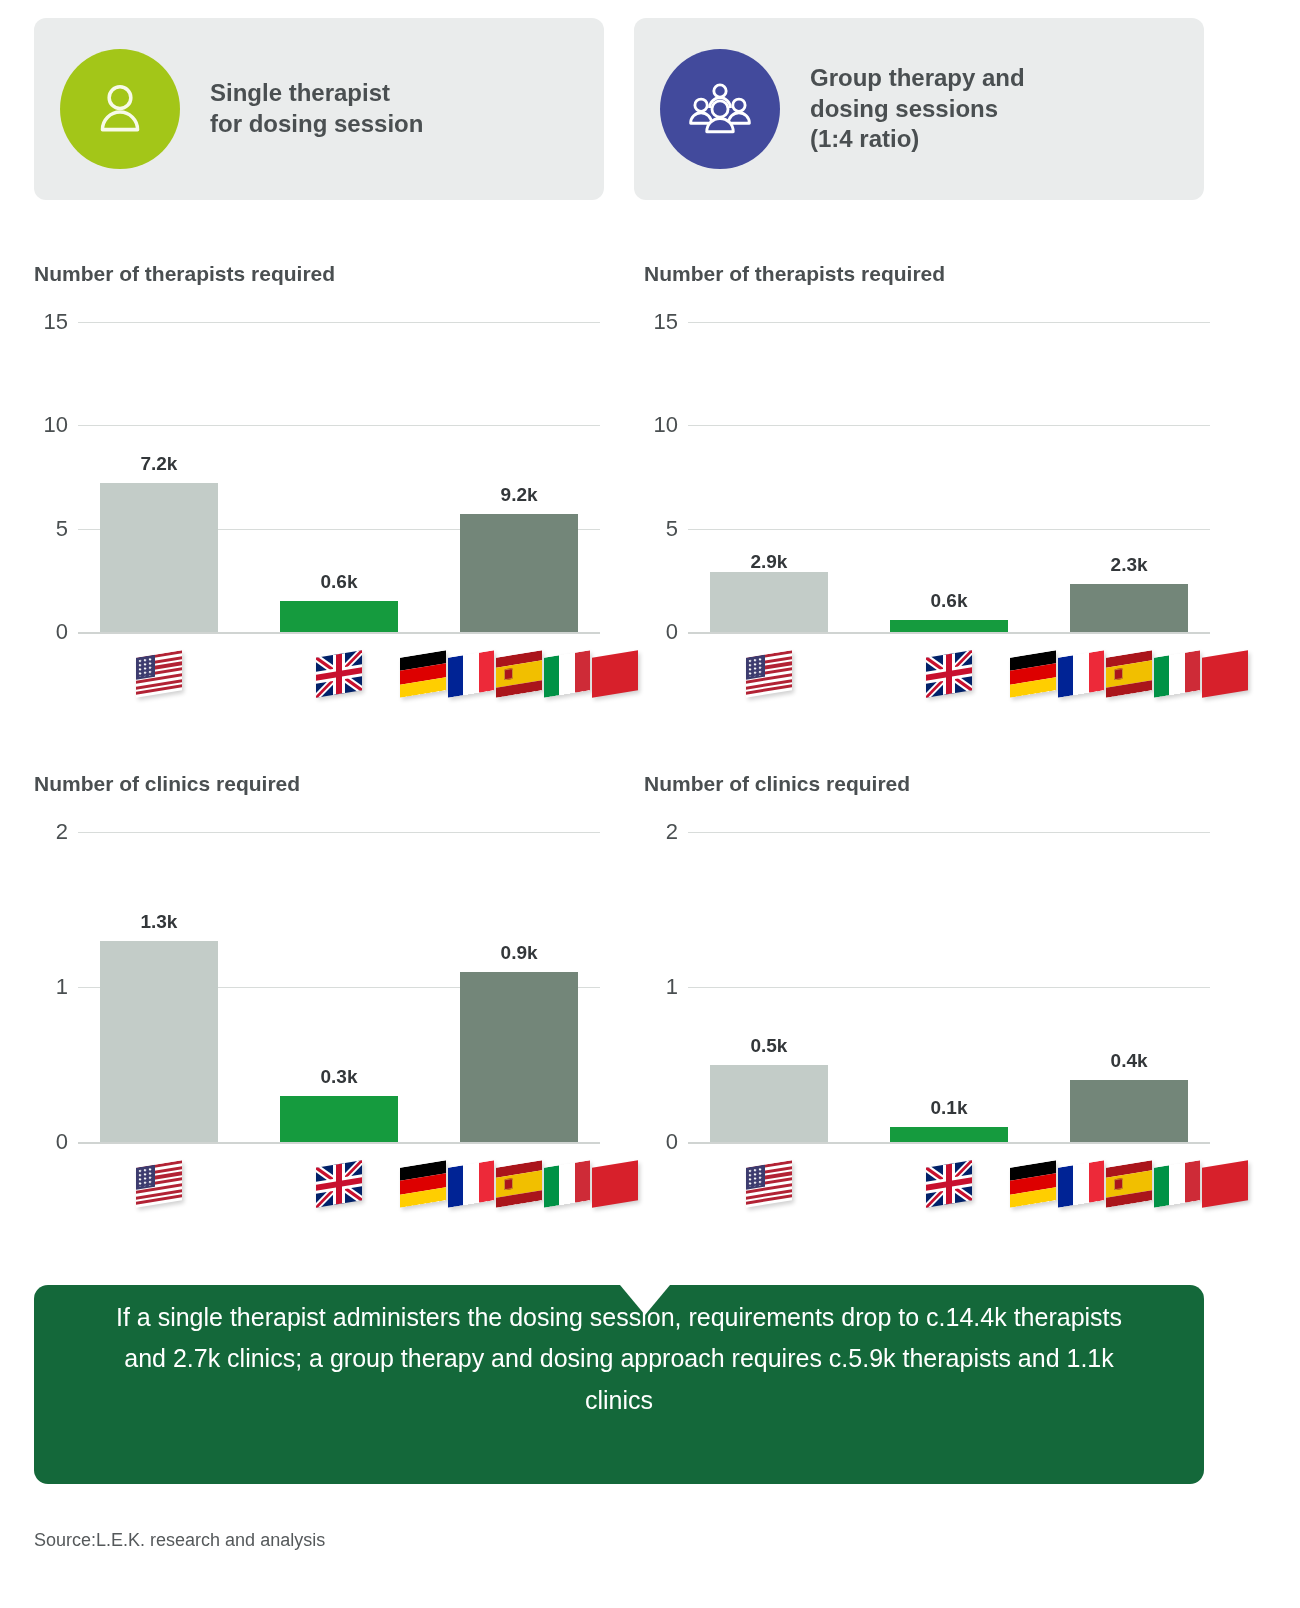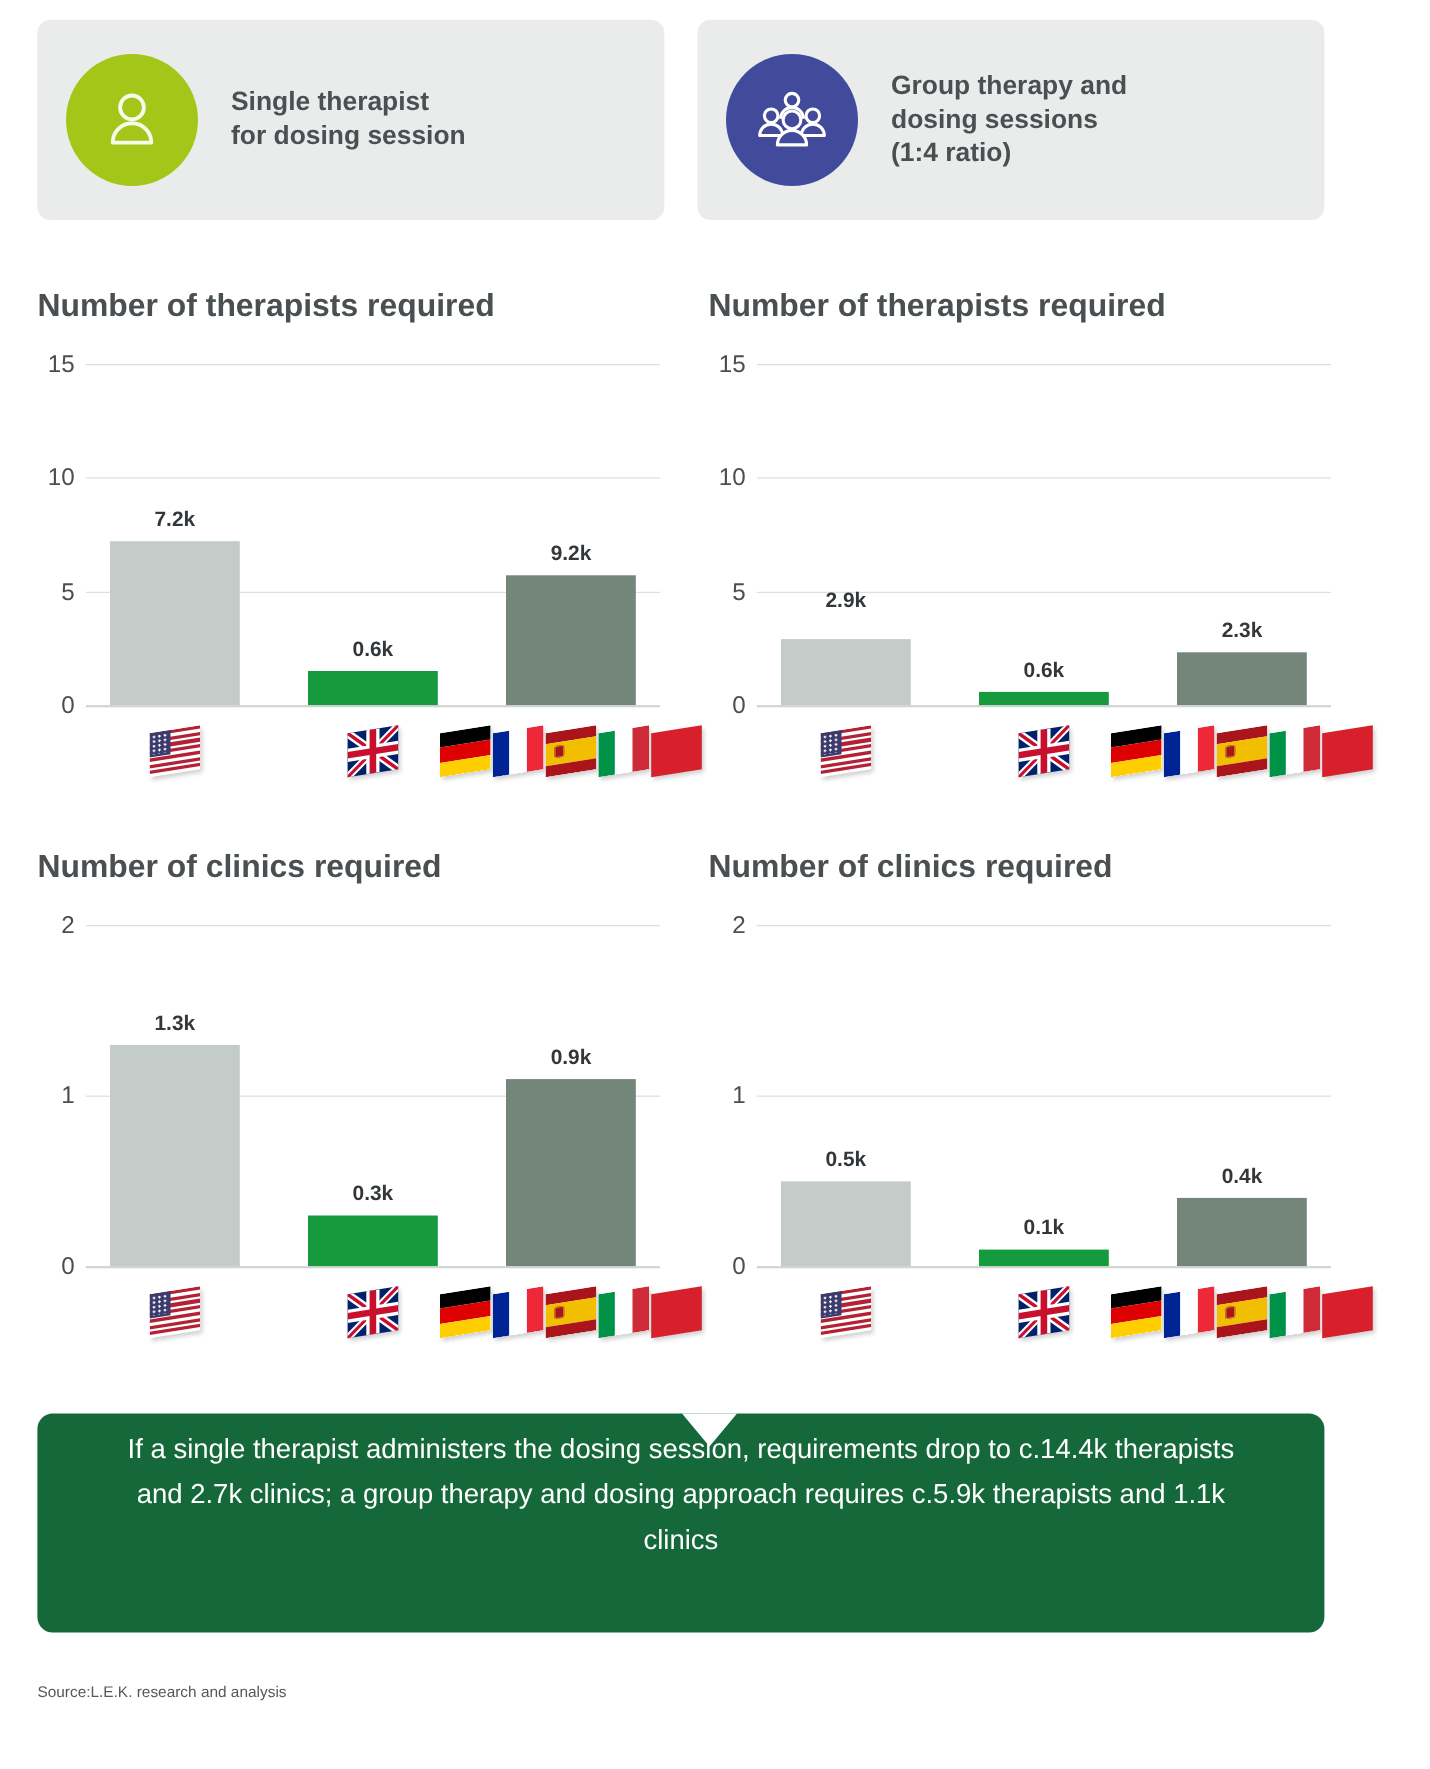--- a/index.html
+++ b/index.html
@@ -57,21 +57,21 @@
   }
 
   
   .charts {
     position: absolute;
     top: 262px; left: 0;
     width: 1300px;
   }
   .chart-panel { position: absolute; }
   .chart-title {
-    font-size: 29px;
+    font-size: 21px;
     font-weight: bold;
     color: #4a4f51;
     margin: 0 0 0 0;
   }
 
   .plot {
     position: relative;
     margin-top: 36px;
   }
   .gridline {
@@ -213,21 +213,21 @@
     text-align: center;
     max-width: 1050px;
     padding-top: 12px;
     color: #ffffff;
   }
 
   .source {
     position: absolute;
     left: 34px;
     top: 1530px;
-    font-size: 14px;
+    font-size: 18px;
     color: #55595b;
   }
 
   svg { display:block; }
 </style>
 </head>
 <body>
 
 <div class="page">
 
@@ -342,21 +342,21 @@
         <div class="plot" style="width:566px;height:420px;">
           <div class="baseline" style="top:310px;left:44px;width:522px;"></div>
           <div class="ytick" style="top:310px;left:0px;">0</div>
           <div class="gridline" style="top:206.66666666666669px;left:44px;width:522px;"></div>
           <div class="ytick" style="top:206.66666666666669px;left:0px;">5</div>
           <div class="gridline" style="top:103.33333333333334px;left:44px;width:522px;"></div>
           <div class="ytick" style="top:103.33333333333334px;left:0px;">10</div>
           <div class="gridline" style="top:0px;left:44px;width:522px;"></div>
           <div class="ytick" style="top:0px;left:0px;">15</div>
           <div class="bar c-grey" style="left:65.91px;width:118px;height:59.93333333333333px;bottom:110px;"></div>
-          <div class="bar-label" style="left:124.91px;top:205px;">2.9k</div>
+          <div class="bar-label" style="left:124.91px;top:229px;">2.9k</div>
           <div class="bar c-green" style="left:246px;width:118px;height:12.4px;bottom:110px;"></div>
           <div class="bar-label" style="left:305px;top:267.6px;">0.6k</div>
           <div class="bar c-slate" style="left:426.09px;width:118px;height:47.53333333333333px;bottom:110px;"></div>
           <div class="bar-label" style="left:485.09px;top:232.4666666666667px;">2.3k</div>
           <div class="flag-group" style="left:124.91px;top:332px;">
             <span class="flag fl-us">
               <i class="s" style="top:0px"></i>
               <i class="s" style="top:5.72px"></i>
               <i class="s" style="top:11.44px"></i>
               <i class="s" style="top:17.16px"></i>

